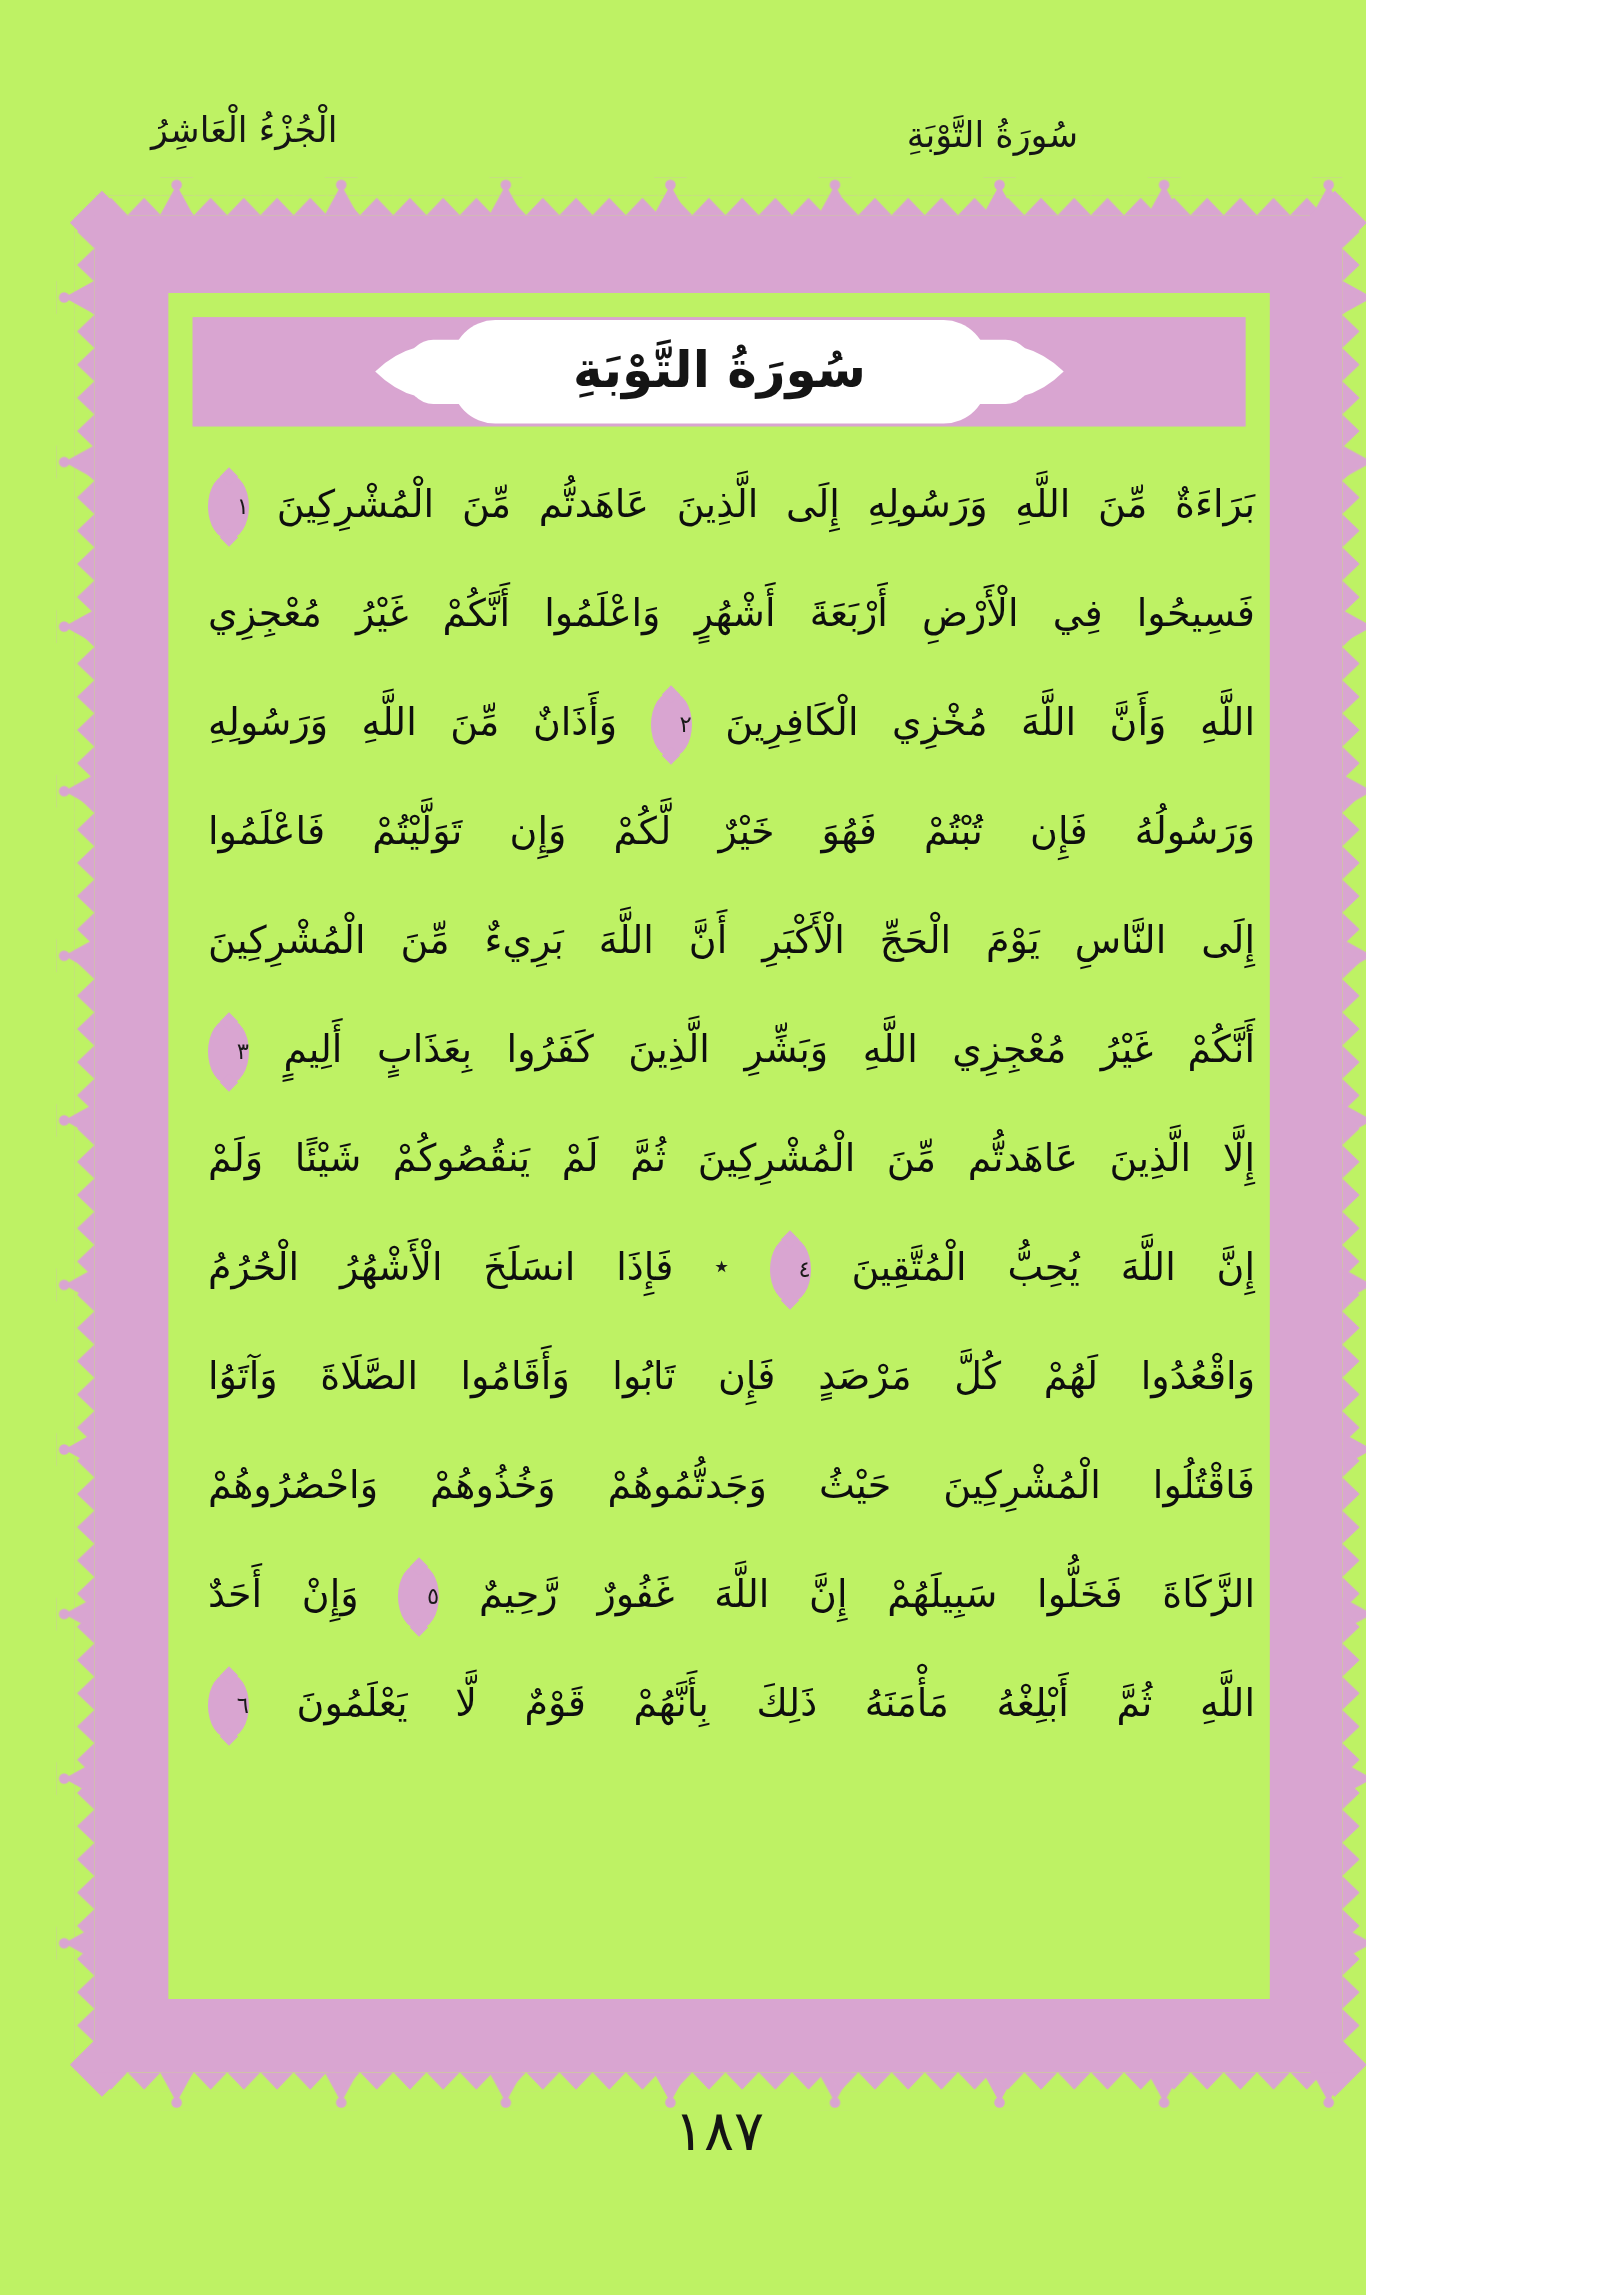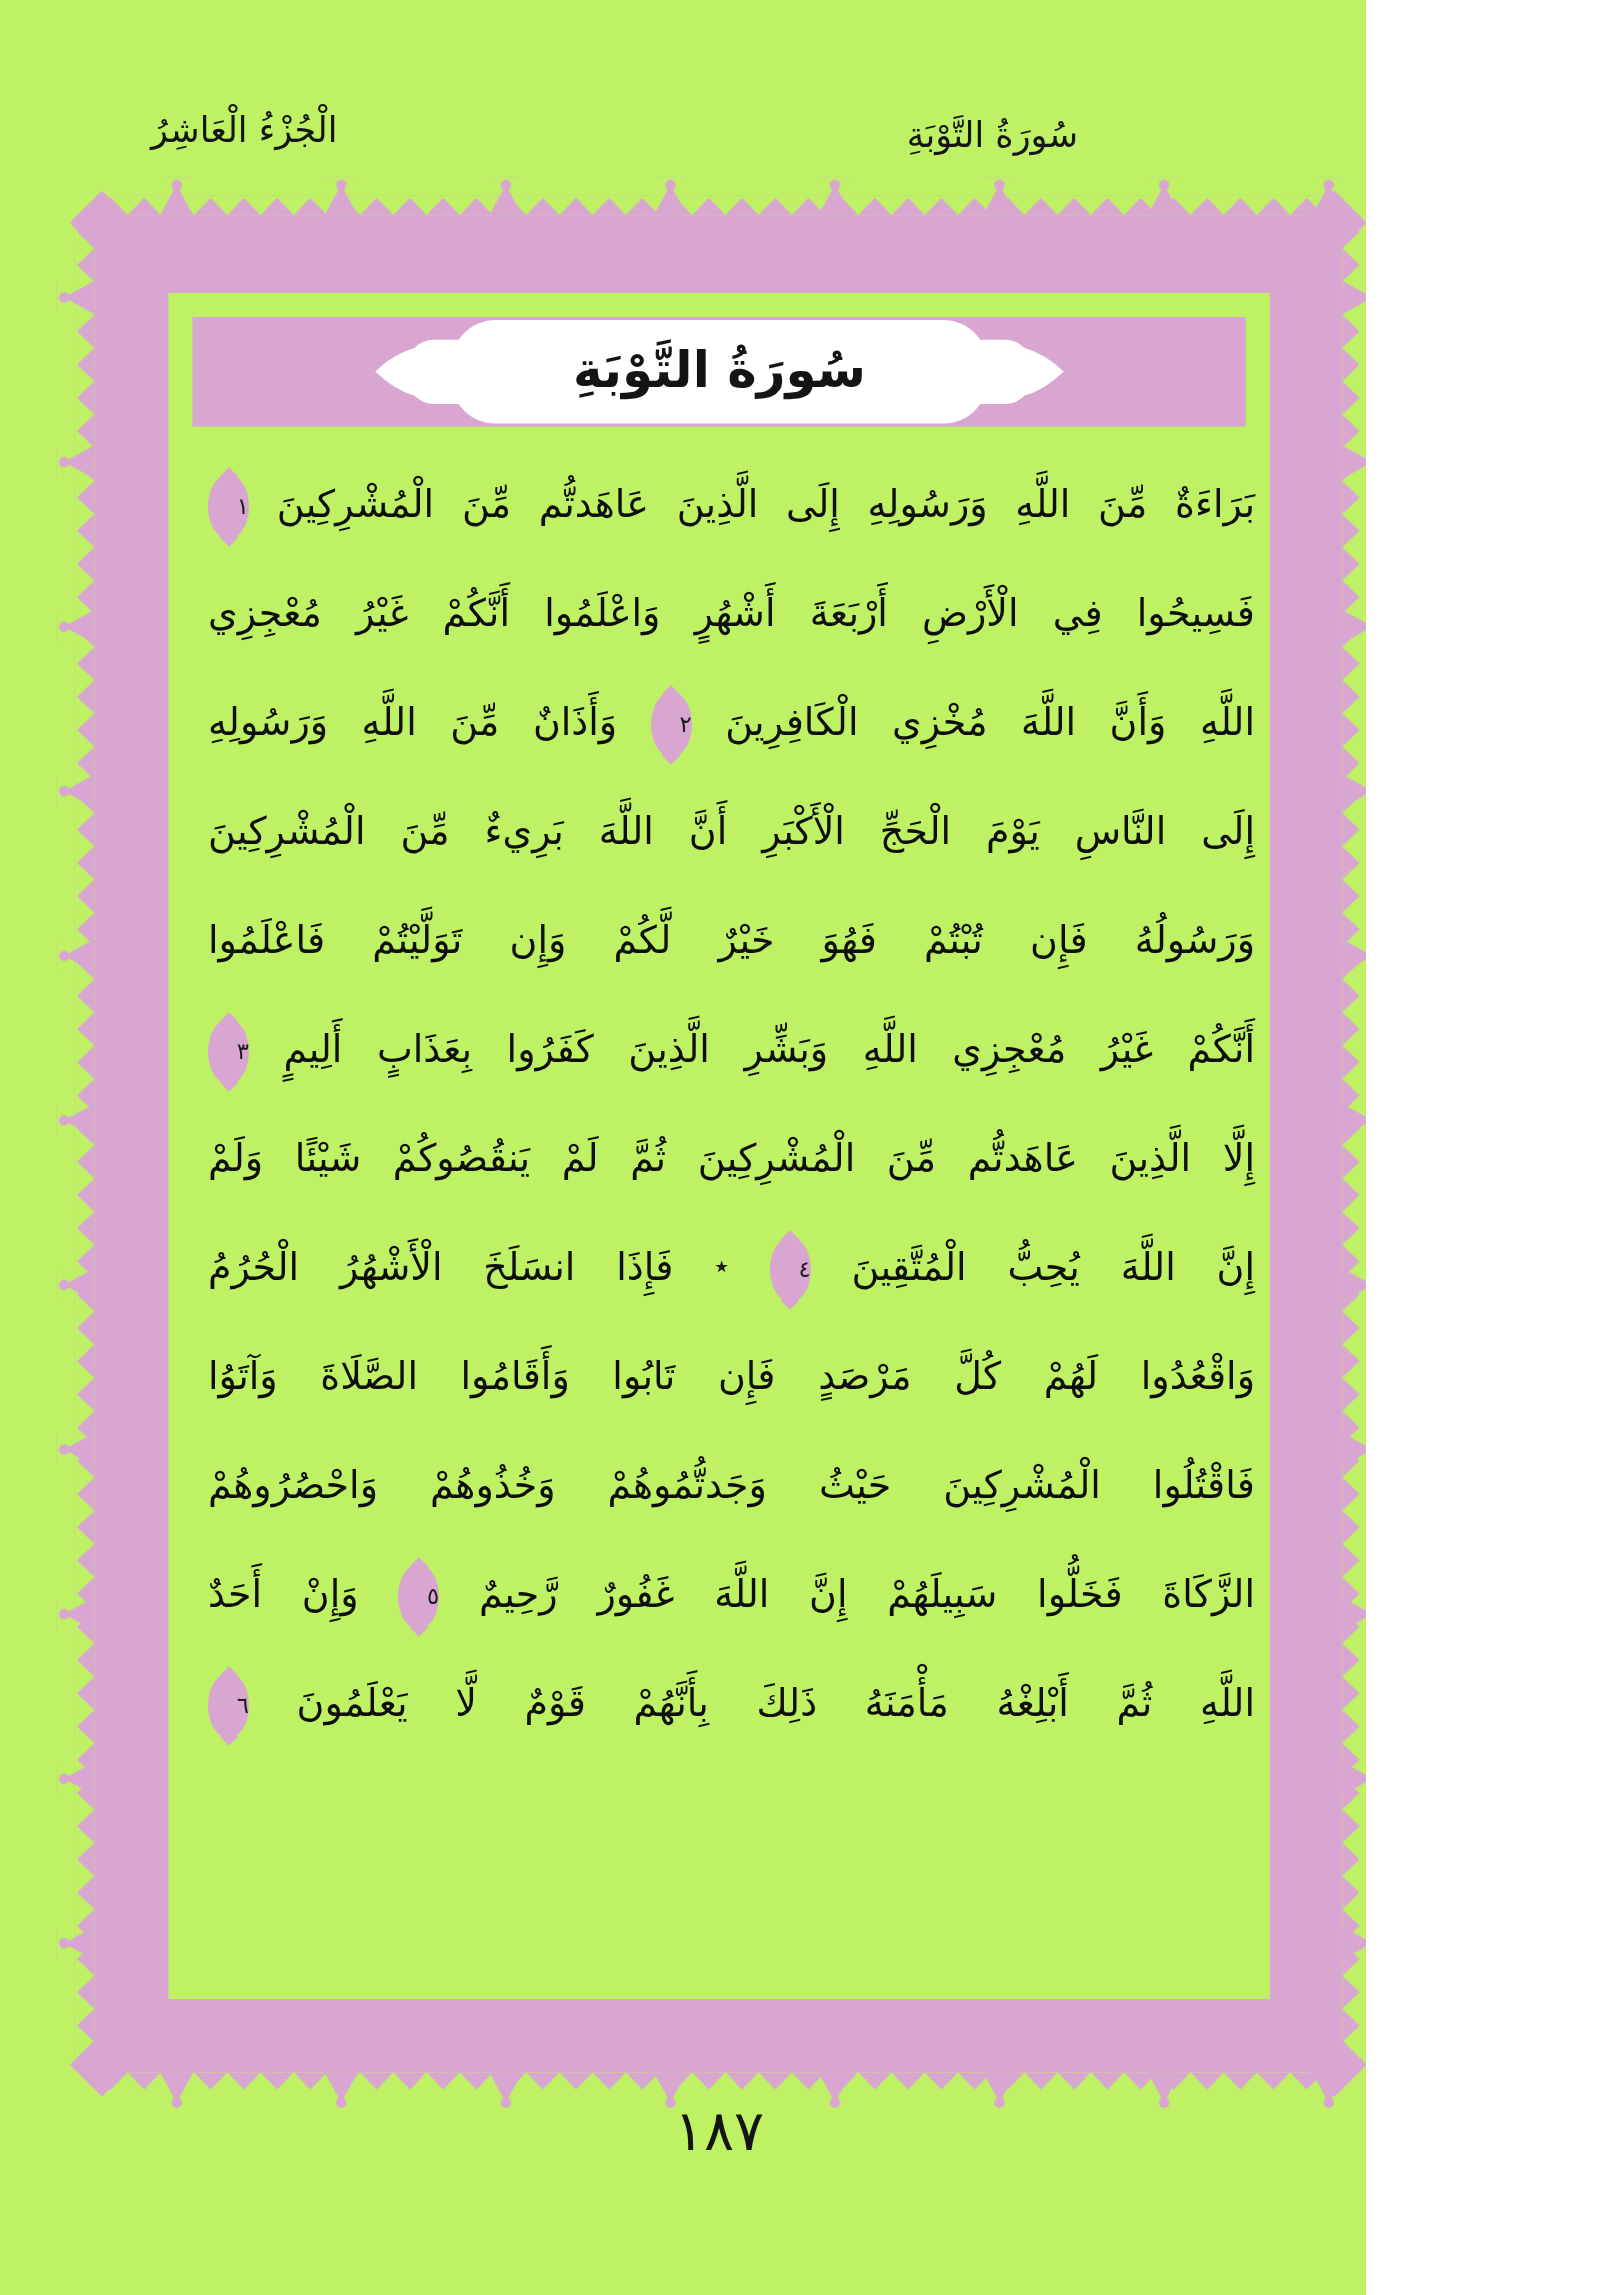--- a/index.html
+++ b/index.html
@@ -131,22 +131,22 @@
 
   <div class="hdr hdr-left">الْجُزْءُ الْعَاشِرُ</div>
   <div class="hdr hdr-right">سُورَةُ التَّوْبَةِ</div>
 
   <div class="surah-title">سُورَةُ التَّوْبَةِ</div>
 
   <div class="text-block">
       <div class="quran-line"><span class="line-text">بَرَاءَةٌ مِّنَ اللَّهِ وَرَسُولِهِ إِلَى الَّذِينَ عَاهَدتُّم مِّنَ الْمُشْرِكِينَ</span> <span class="ayah-marker">١</span></div>
       <div class="quran-line"><span class="line-text">فَسِيحُوا فِي الْأَرْضِ أَرْبَعَةَ أَشْهُرٍ وَاعْلَمُوا أَنَّكُمْ غَيْرُ مُعْجِزِي</span></div>
       <div class="quran-line"><span class="line-text">اللَّهِ وَأَنَّ اللَّهَ مُخْزِي الْكَافِرِينَ</span> <span class="ayah-marker">٢</span> <span class="line-text">وَأَذَانٌ مِّنَ اللَّهِ وَرَسُولِهِ</span></div>
+      <div class="quran-line"><span class="line-text">وَرَسُولُهُ فَإِن تُبْتُمْ فَهُوَ خَيْرٌ لَّكُمْ وَإِن تَوَلَّيْتُمْ فَاعْلَمُوا</span></div>
       <div class="quran-line"><span class="line-text">إِلَى النَّاسِ يَوْمَ الْحَجِّ الْأَكْبَرِ أَنَّ اللَّهَ بَرِيءٌ مِّنَ الْمُشْرِكِينَ</span></div>
-      <div class="quran-line"><span class="line-text">وَرَسُولُهُ فَإِن تُبْتُمْ فَهُوَ خَيْرٌ لَّكُمْ وَإِن تَوَلَّيْتُمْ فَاعْلَمُوا</span></div>
       <div class="quran-line"><span class="line-text">أَنَّكُمْ غَيْرُ مُعْجِزِي اللَّهِ وَبَشِّرِ الَّذِينَ كَفَرُوا بِعَذَابٍ أَلِيمٍ</span> <span class="ayah-marker">٣</span></div>
       <div class="quran-line"><span class="line-text">إِلَّا الَّذِينَ عَاهَدتُّم مِّنَ الْمُشْرِكِينَ ثُمَّ لَمْ يَنقُصُوكُمْ شَيْئًا وَلَمْ</span></div>
       <div class="quran-line"><span class="line-text">إِنَّ اللَّهَ يُحِبُّ الْمُتَّقِينَ</span> <span class="ayah-marker">٤</span> <span class="rub-marker">٭</span> <span class="line-text">فَإِذَا انسَلَخَ الْأَشْهُرُ الْحُرُمُ</span></div>
       <div class="quran-line"><span class="line-text">وَاقْعُدُوا لَهُمْ كُلَّ مَرْصَدٍ فَإِن تَابُوا وَأَقَامُوا الصَّلَاةَ وَآتَوُا</span></div>
       <div class="quran-line"><span class="line-text">فَاقْتُلُوا الْمُشْرِكِينَ حَيْثُ وَجَدتُّمُوهُمْ وَخُذُوهُمْ وَاحْصُرُوهُمْ</span></div>
       <div class="quran-line"><span class="line-text">الزَّكَاةَ فَخَلُّوا سَبِيلَهُمْ إِنَّ اللَّهَ غَفُورٌ رَّحِيمٌ</span> <span class="ayah-marker">٥</span> <span class="line-text">وَإِنْ أَحَدٌ</span></div>
       <div class="quran-line"><span class="line-text">اللَّهِ ثُمَّ أَبْلِغْهُ مَأْمَنَهُ ذَلِكَ بِأَنَّهُمْ قَوْمٌ لَّا يَعْلَمُونَ</span> <span class="ayah-marker">٦</span></div>
     </div>
 
   <div class="hizb-label">

